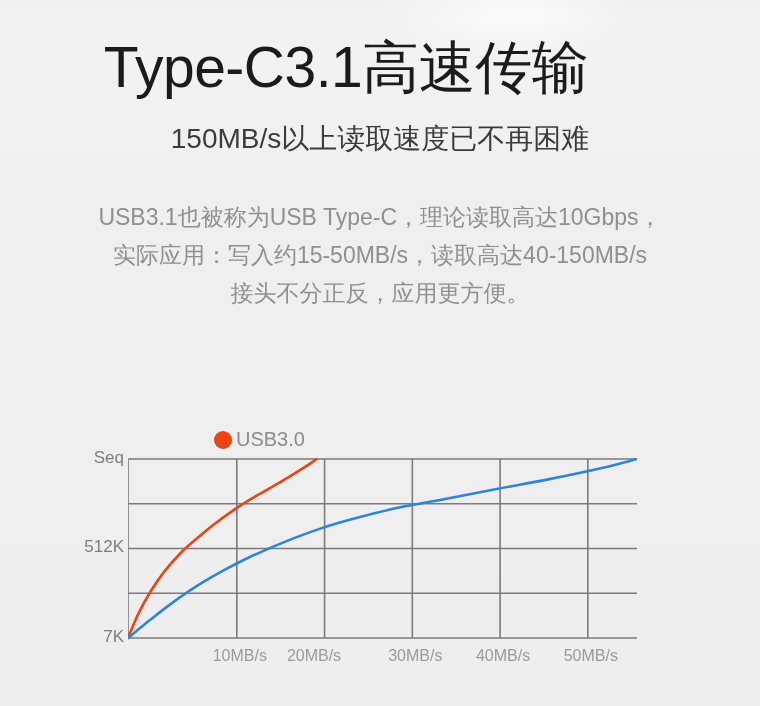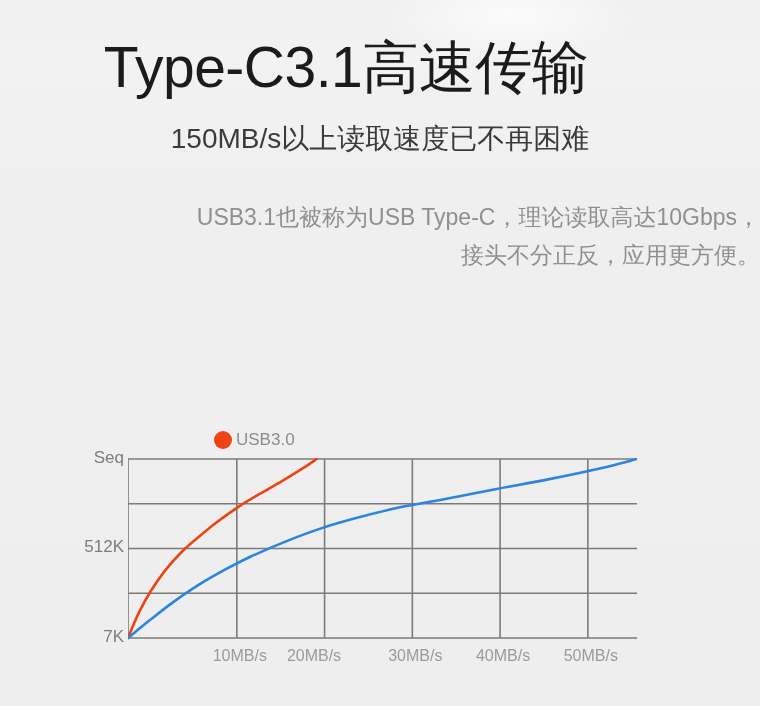--- a/index.html
+++ b/index.html
@@ -56,21 +56,21 @@
     color: #3b3b3b;
     white-space: nowrap;
   }
 
   
   .desc {
     position: absolute;
     top: 198px;
     left: 0;
     width: 760px;
-    text-align: right;
+    text-align: center;
     color: #8f8f8f;
     font-size: 23px;
     line-height: 38px;
     font-weight: 400;
   }
   .desc div {
     white-space: nowrap;
   }
 
   
@@ -98,21 +98,21 @@
   .legend-item.usb { left: 214px; }
   .legend-item.typec { left: 431px; }
   .legend-dot {
     width: 18px;
     height: 18px;
     border-radius: 50%;
     display: inline-block;
     flex: 0 0 auto;
   }
   .legend-label {
-    font-size: 17px;
+    font-size: 20px;
     color: #8c8c8c;
     line-height: 23px;
   }
 
   .plot {
     position: absolute;
     left: 128px;
     top: 43px;
     width: 509px;
     height: 179px;
@@ -161,20 +161,21 @@
 
 <div class="page">
   <div class="soft-glow"></div>
 
   <div class="title">Type-C3.1高速传输</div>
 
   <div class="subtitle">150MB/s以上读取速度已不再困难</div>
 
   <div class="desc">
     <div>USB3.1也被称为USB Type-C，理论读取高达10Gbps，</div>
+    <div>实际应用：写入约15-50MB/s，读取高达40-150MB/s</div>
     <div>接头不分正反，应用更方便。</div>
   </div>
 
   <div class="chart">
 
     <div class="legend">
       <div class="legend-item usb">
         <span class="legend-dot" style="background: rgb(238, 67, 18);"></span>
         <span class="legend-label">USB3.0</span>
       </div>

